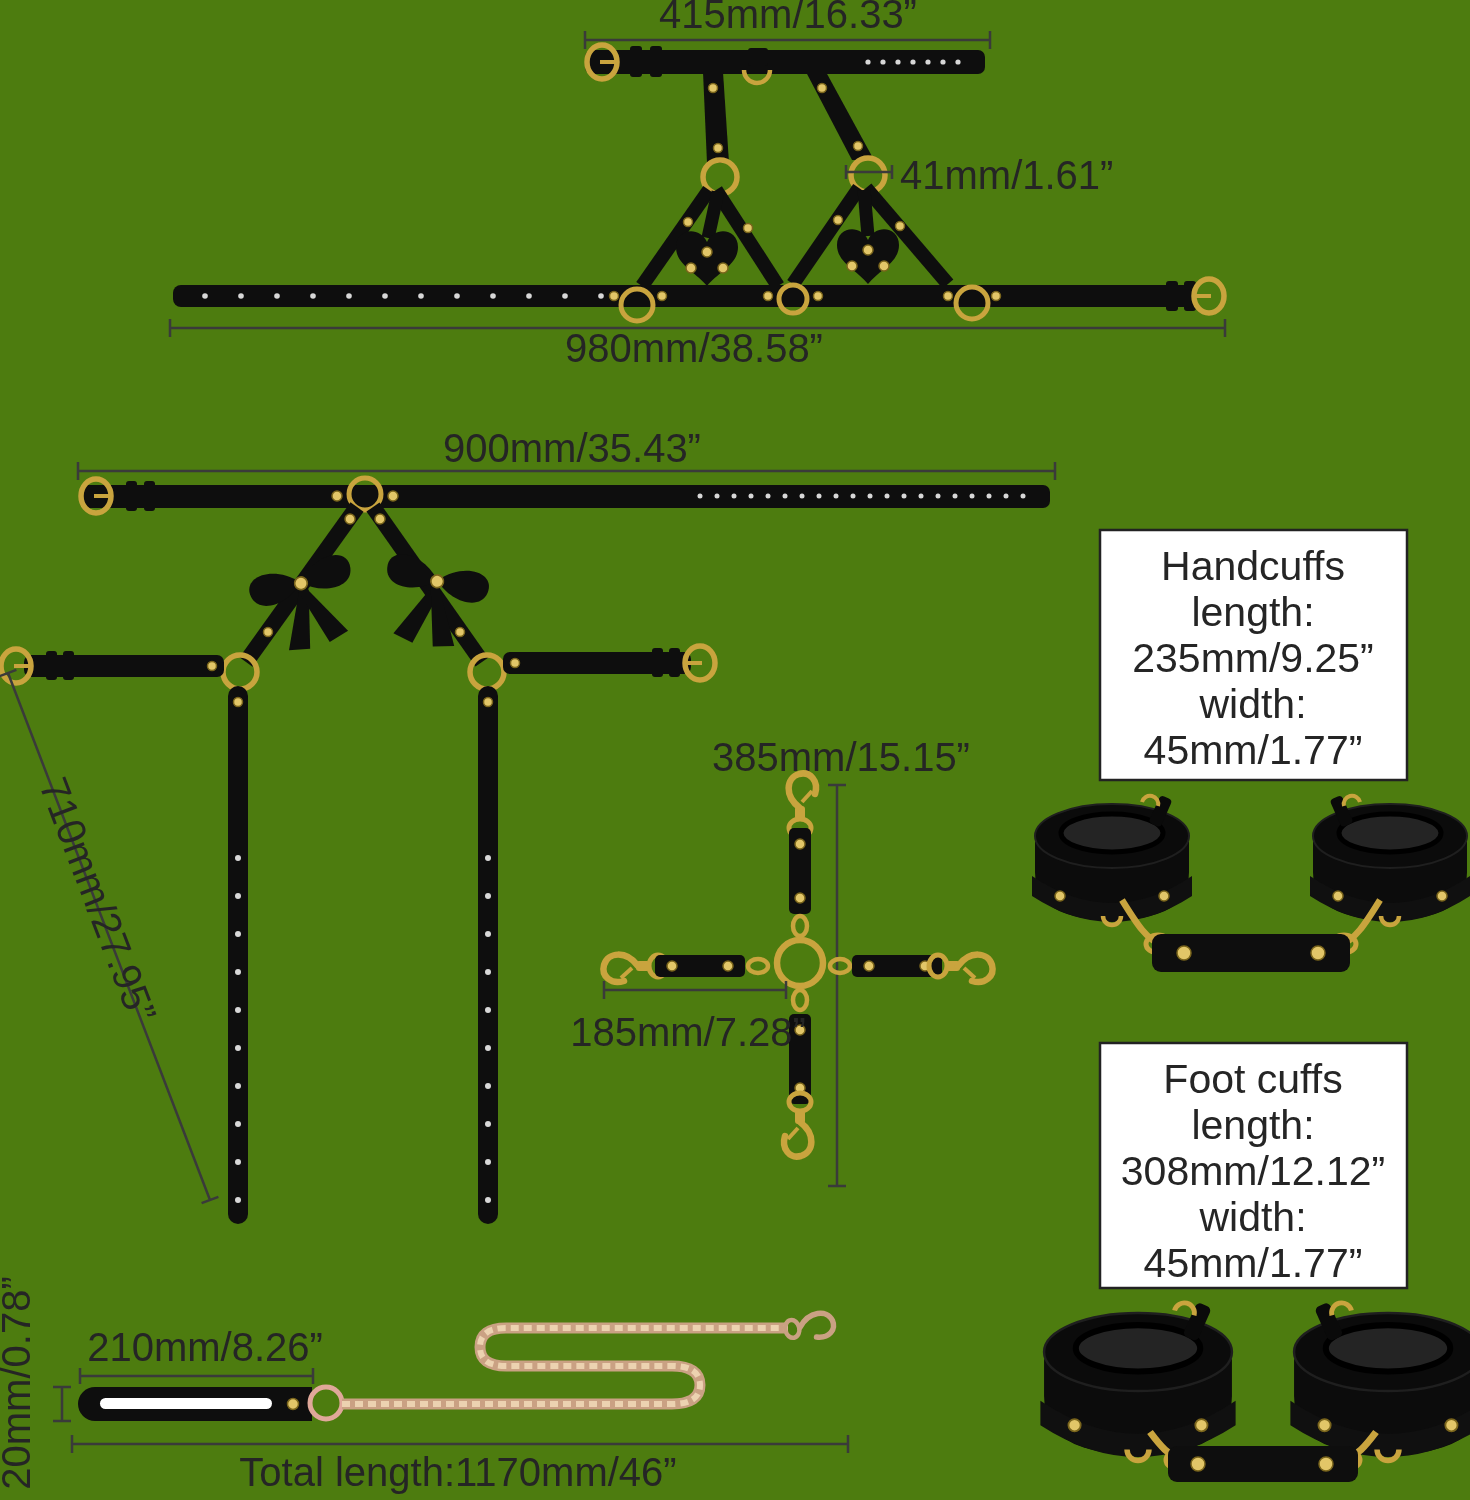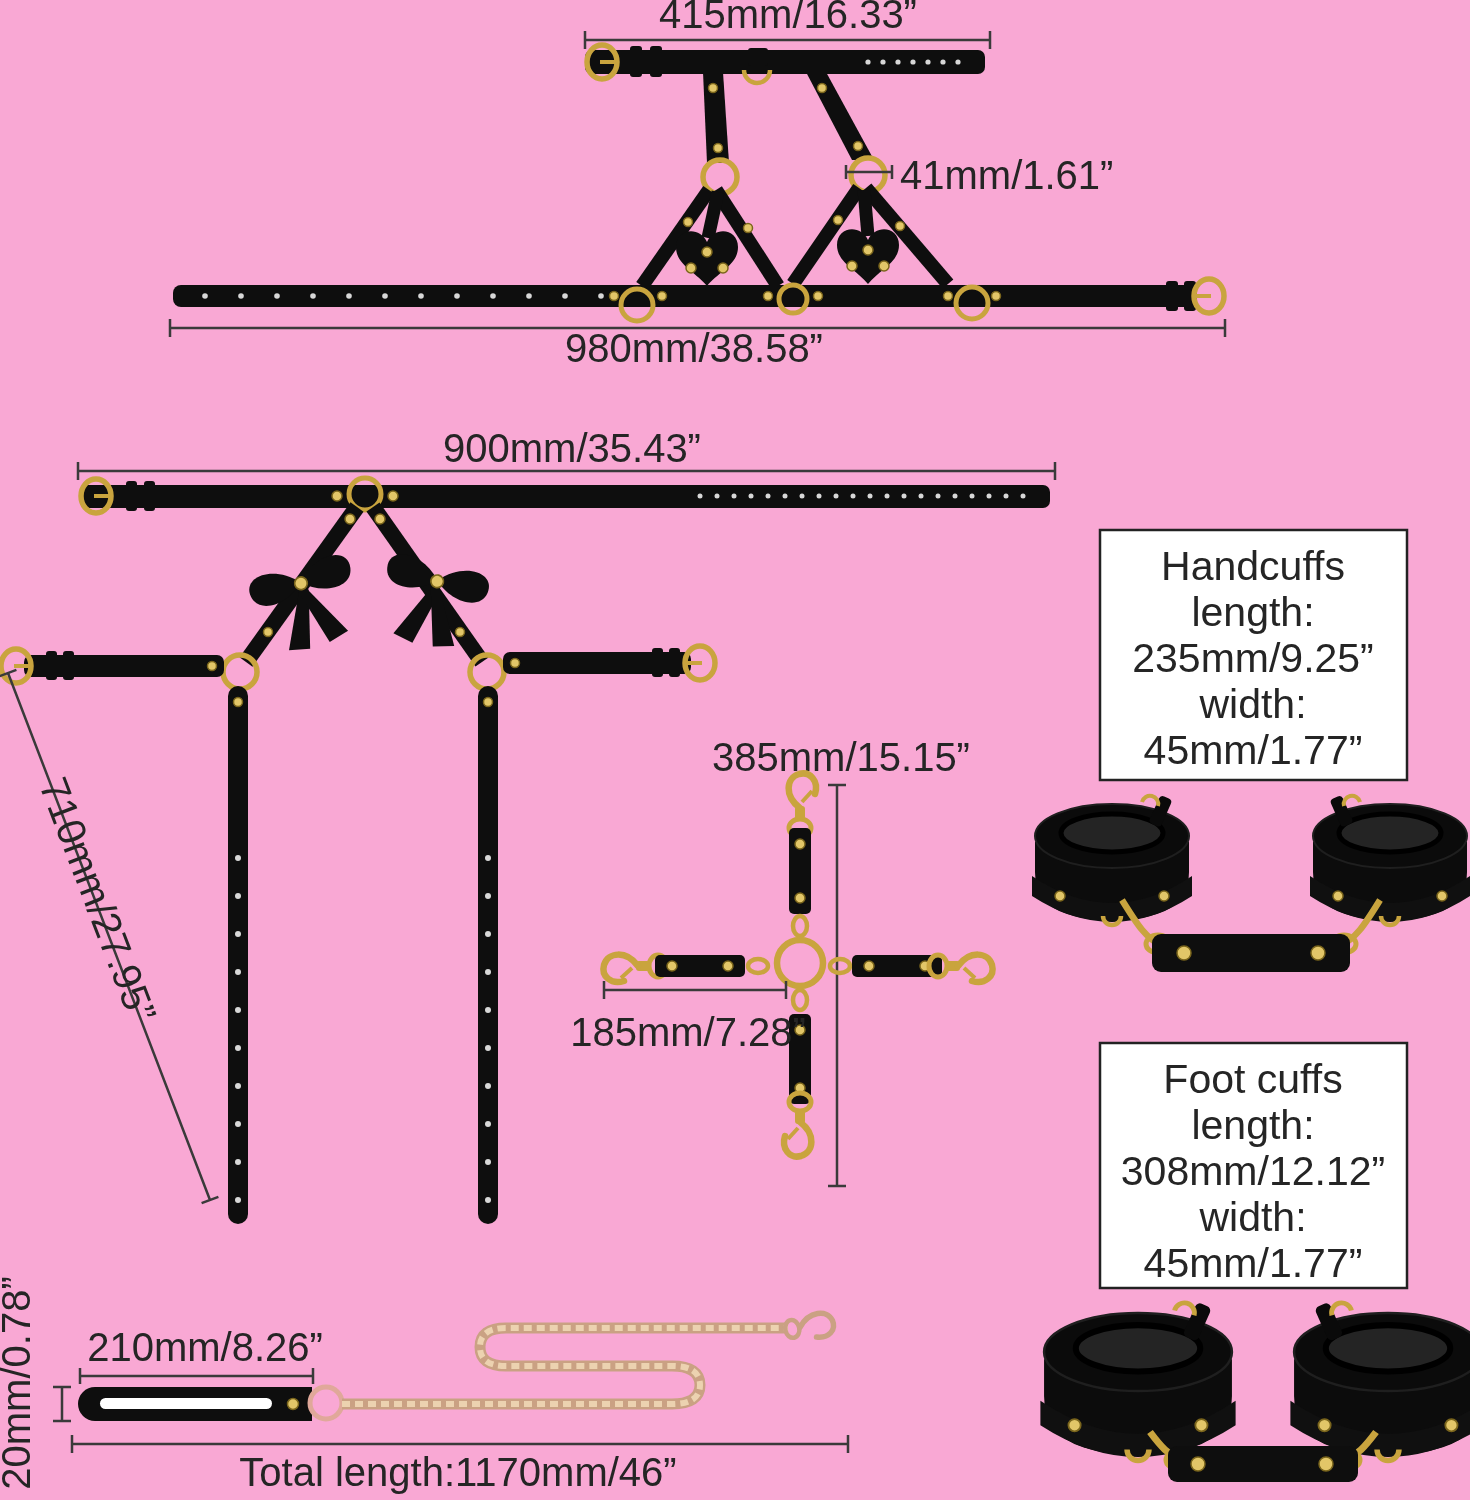--- a/index.html
+++ b/index.html
@@ -1,16 +1,16 @@
 <!DOCTYPE html>
 <html style="--strap: #0e0e0e; --gold: #c9a43e; --gold_light: #e2c668; --rose_gold: #e0a89a; --chain: #ecd2b0; --chain_dark: #caa183; --text: #252525; --line: #3a3a3a;"><head>
 <meta charset="utf-8">
 <style>
   html,body{margin:0;padding:0;background:#fff;}
-  .stage{position:relative;width:1470px;height:1500px;background:#f9a8d4;overflow:hidden;
+  .stage{position:relative;width:1470px;height:1500px;background:#4d7c0f;overflow:hidden;
          font-family:"Liberation Sans",sans-serif;}
   svg{display:block;}
   .st{fill:var(--strap,#0e0e0e);}
   .strapln{stroke:var(--strap,#0e0e0e);fill:none;}
   .gold-s{stroke:var(--gold,#c9a43e);fill:none;}
   .gold-f{fill:var(--gold,#c9a43e);}
   .stud{fill:var(--gold_light,#e2c668);stroke:#7a651c;stroke-width:1.5;}
   .hole{fill:#d8d8d8;}
   .dim{stroke:var(--line,#3a3a3a);stroke-width:2.5;fill:none;}
   .lbl{font-family:"Liberation Sans",sans-serif;font-size:40px;fill:var(--text,#252525);}

